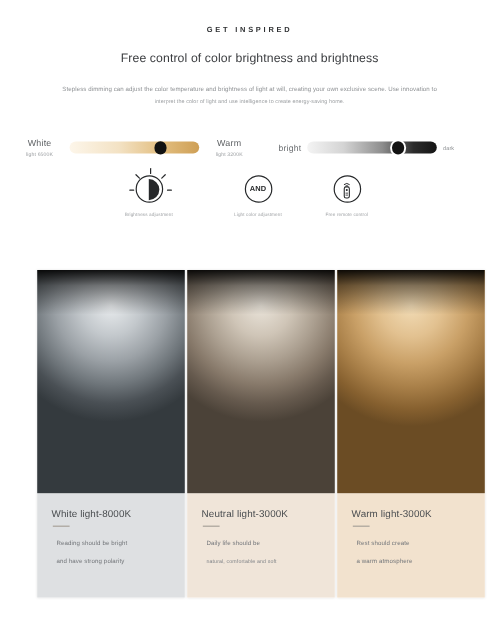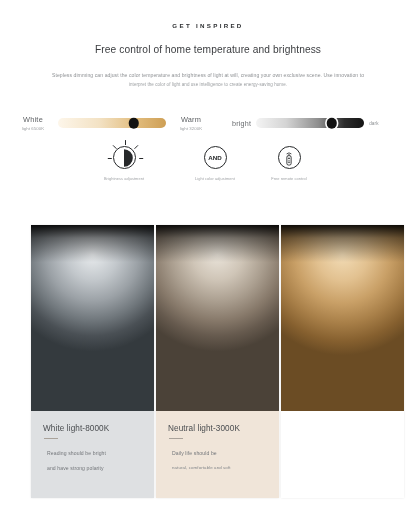--- a/index.html
+++ b/index.html
@@ -241,21 +241,21 @@
     margin-bottom: 9px;
   }
   .cap-line-sm { font-size: 4.4px; color: #83868a; }
 </style>
 </head>
 <body>
 
 <div id="page">
 
   <div class="eyebrow">GET INSPIRED</div>
-  <div class="headline">Free control of home temperature and brightness</div>
+  <div class="headline">Free control of color brightness and brightness</div>
   <div class="para">
     <div>Stepless dimming can adjust the color temperature and brightness of light at will, creating your own exclusive scene. Use innovation to</div>
     <div class="para-line2">interpret the color of light and use intelligence to create energy-saving home.</div>
   </div>
 
   <div class="sliders">
 
     <div class="slider-group slider-bright">
       <span class="lbl-simple">bright</span>
       <div class="track track-bright">
@@ -340,17 +340,23 @@
       <div class="caption cap-neutral">
         <div class="cap-title">Neutral light-3000K</div>
         <div class="cap-rule"></div>
         <div class="cap-line">Daily life should be</div>
         <div class="cap-line cap-line-sm">natural, comfortable and soft</div>
       </div>
     </div>
 
     <div class="panel">
       <div class="photo photo-warm"></div>
+      <div class="caption cap-warm">
+        <div class="cap-title">Warm light-3000K</div>
+        <div class="cap-rule"></div>
+        <div class="cap-line">Rest should create</div>
+        <div class="cap-line">a warm atmosphere</div>
+      </div>
     </div>
 
   </div>
 
 </div>
 
 </body></html>

